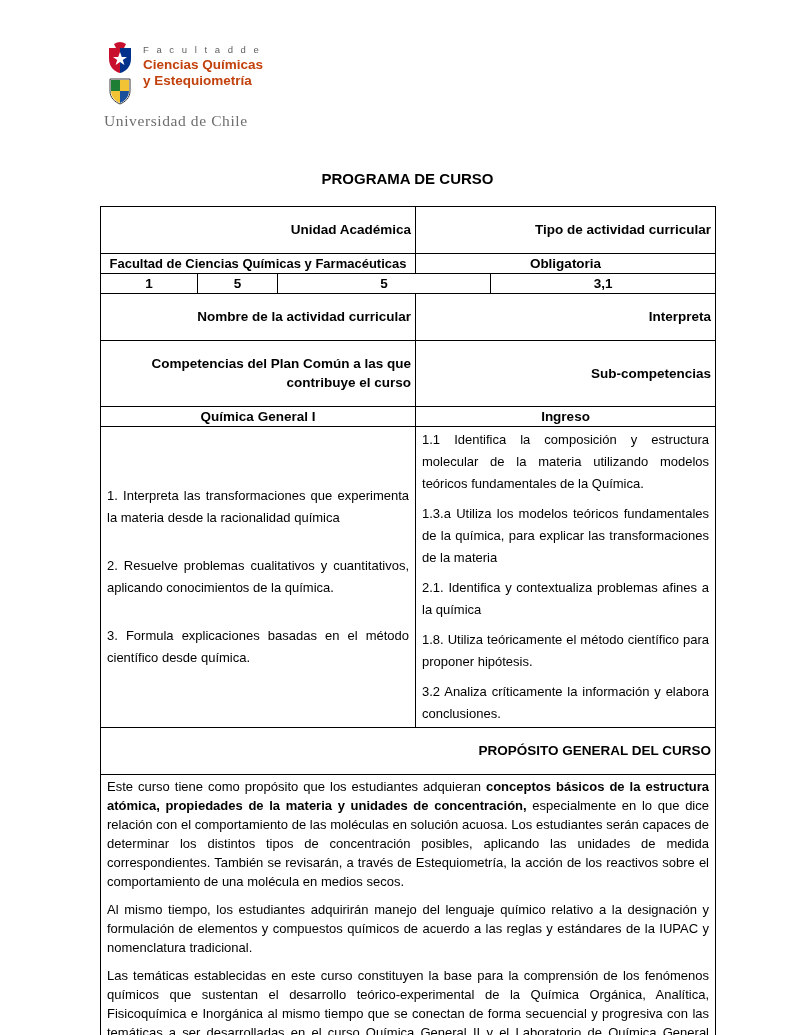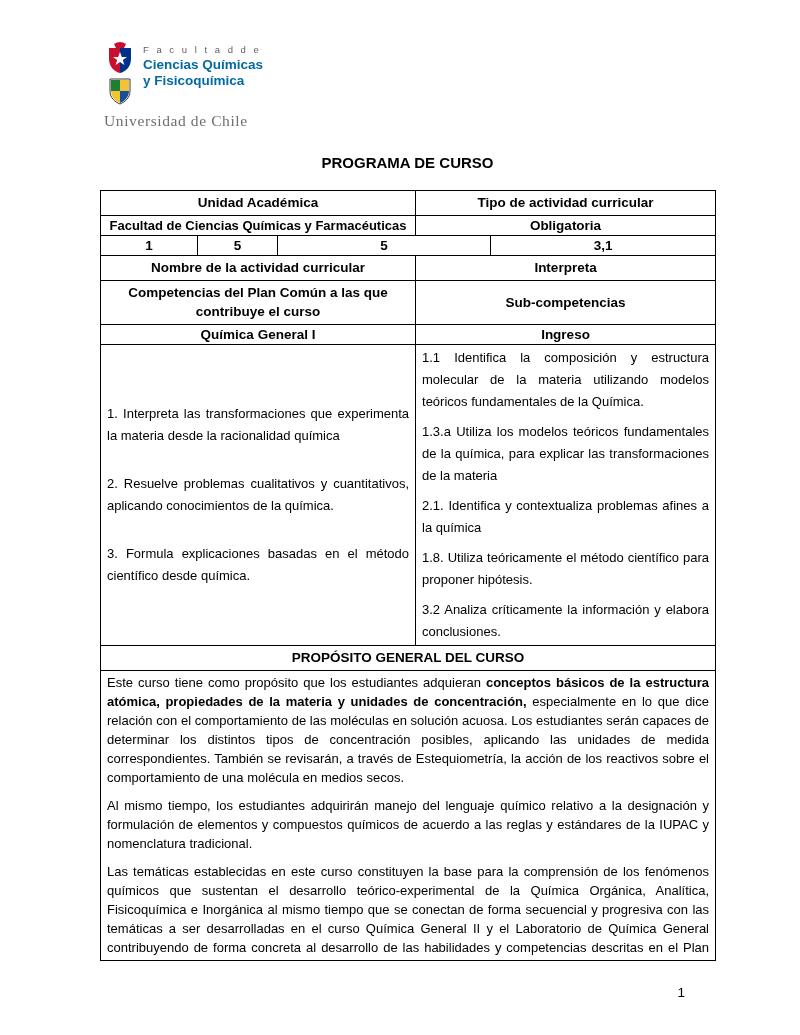--- a/index.html
+++ b/index.html
@@ -6,30 +6,30 @@
   html, body { background: #ffffff; }
   body { font-family: "Liberation Sans", sans-serif; color: #000; }
   .page { position: relative; width: 800px; height: 1035px; background: #fff; overflow: hidden; }
   .content { width: 615px; margin-left: 100px; }
 
   
   .logo-block { display: flex; gap: 7px; padding-top: 40px; margin-left: 4px; align-items: flex-start; }
   .emblems { display: flex; flex-direction: column; align-items: center; width: 32px; }
   .logo-text { padding-top: 4px; }
   .facultad-line { font-size: 9.5px; letter-spacing: 2.5px; color: #5f5f5f; margin-bottom: 2px; }
-  .logo-bold { font-size: 13.5px; font-weight: bold; color: #0369a1; line-height: 1.2; }
+  .logo-bold { font-size: 13.5px; font-weight: bold; color: #c2410c; line-height: 1.2; }
   .universidad { font-family: "Liberation Serif", serif; font-size: 15.5px; color: #6e6e6e; letter-spacing: 0.6px; margin-left: 4px; margin-top: 3px; }
 
   
-  .doc-title { text-align: center; font-weight: bold; font-size: 15px; margin-top: 24px; }
+  .doc-title { text-align: center; font-weight: bold; font-size: 15px; margin-top: 40px; }
 
   
   table.program { border-collapse: collapse; table-layout: fixed; width: 615px; margin-top: 19px; font-size: 13px; }
   .program th, .program td { border: 1.5px solid #000; padding: 2px 6px; vertical-align: middle; }
-  .program th { font-weight: bold; text-align: center; font-size: 13.5px; padding: 3px 4px; line-height: 1.35; border-radius: 9px; }
+  .program th { font-weight: bold; text-align: right; font-size: 13.5px; padding: 14px 4px; line-height: 1.35; border-radius: 9px; }
   .val { font-weight: bold; text-align: center; font-size: 13.5px; }
   .nowrap { white-space: nowrap; font-size: 13px; }
   .th-top { vertical-align: top; }
   .comp-cell { vertical-align: top; text-align: justify; padding: 7px 8px 2px 8px; line-height: 22px; font-size: 13px; }
   .comp-cell p.left-item { margin-bottom: 26px; }
   .comp-cell p.left-item:last-child { margin-bottom: 0; }
   .comp-cell p.right-item { margin-bottom: 8px; }
   .comp-cell p.right-item:last-child { margin-bottom: 0; }
   .prop-cell { text-align: justify; padding: 6px 8px 5px 8px; line-height: 19px; font-size: 13px; vertical-align: top; }
   .prop-cell p { margin-bottom: 9px; }
@@ -62,21 +62,21 @@
             <path d="M3 2 H12 V13 H3 Z" fill="#1e7e34"></path>
             <path d="M12 2 H21 V13 H12 Z" fill="#f2c335"></path>
             <path d="M3 13 H12 V25 C8 23.5 3 19.5 3 13 Z" fill="#f2c335"></path>
             <path d="M12 13 H21 C21 19.5 16 23.5 12 25 Z" fill="#1a4f9c"></path>
           </svg>
         </span>
       </div>
       <div class="logo-text">
         <div class="facultad-line">F a c u l t a d   d e</div>
         <div class="logo-bold">Ciencias Químicas</div>
-        <div class="logo-bold">y Fisicoquímica</div>
+        <div class="logo-bold">y Estequiometría</div>
       </div>
     </div>
     <div class="universidad">Universidad de Chile</div>
 
     <h1 class="doc-title">PROGRAMA DE CURSO</h1>
 
     <table class="program">
       <colgroup>
         <col style="width:97px">
           <col style="width:80px">

